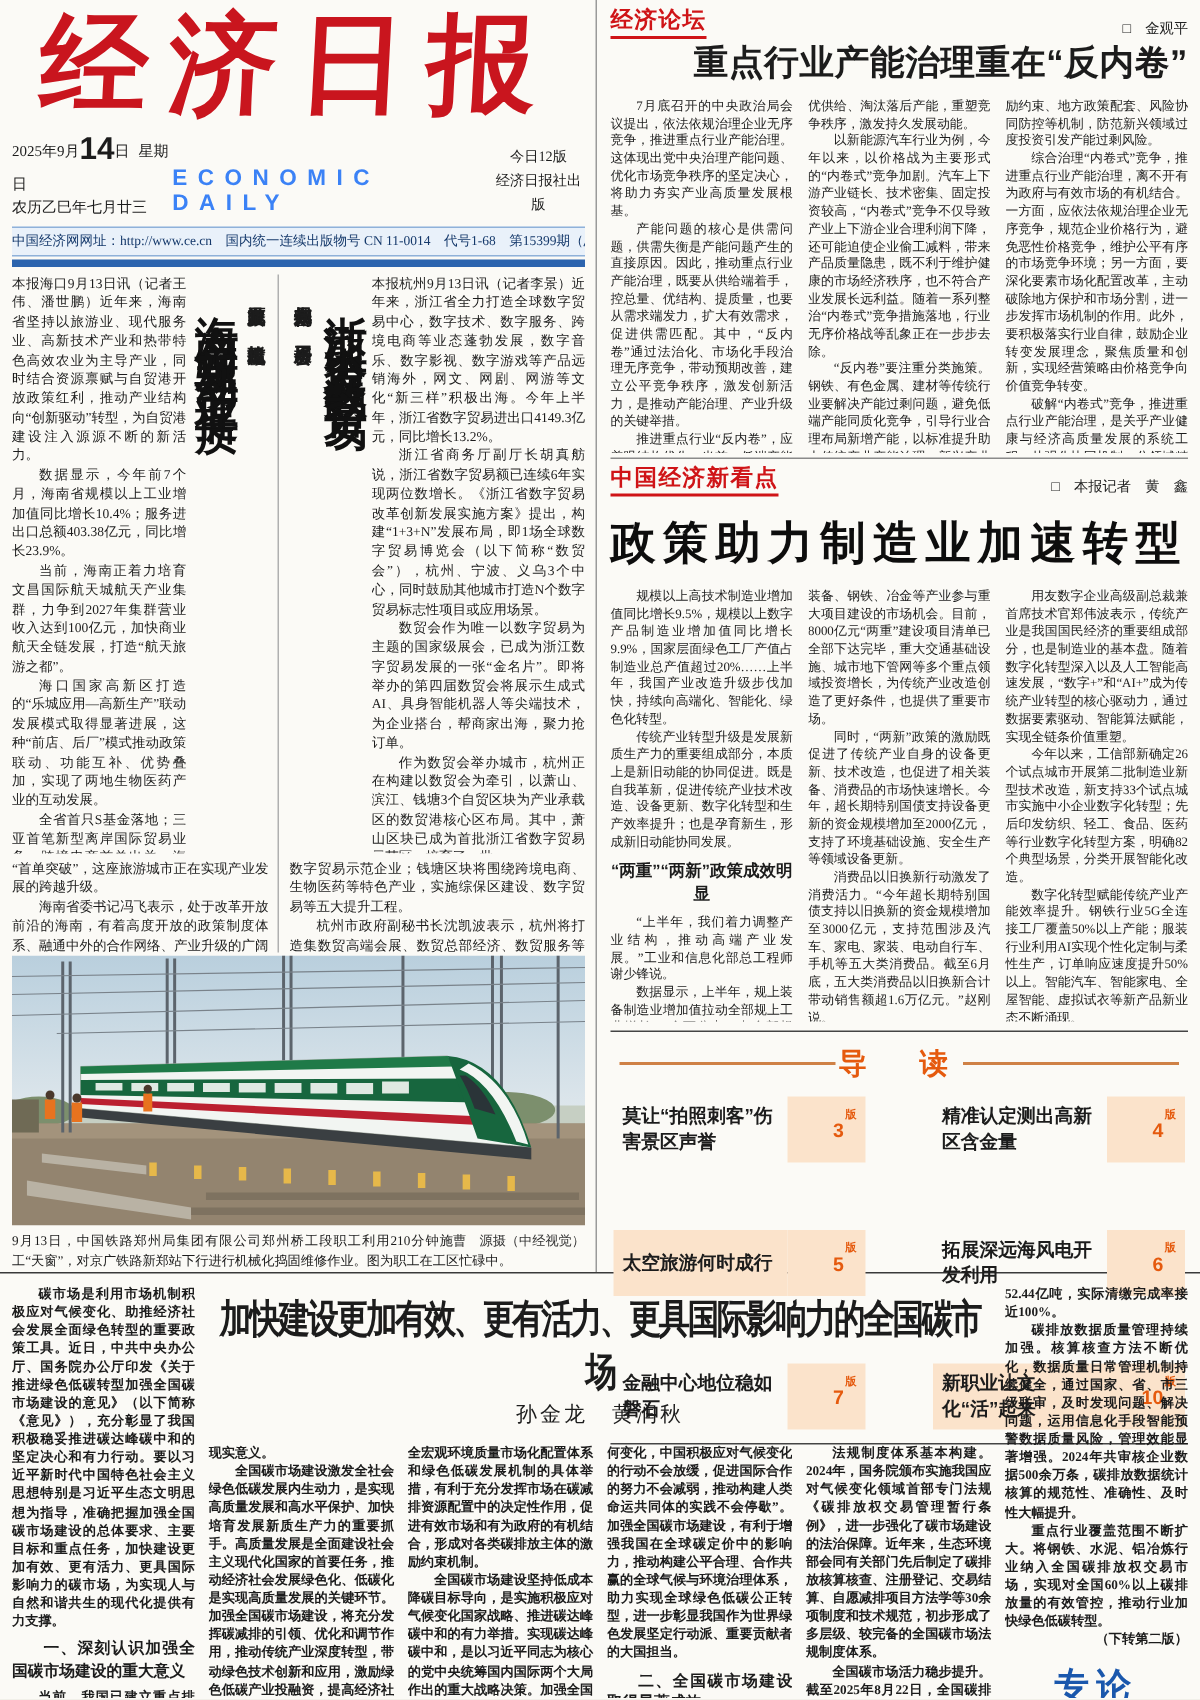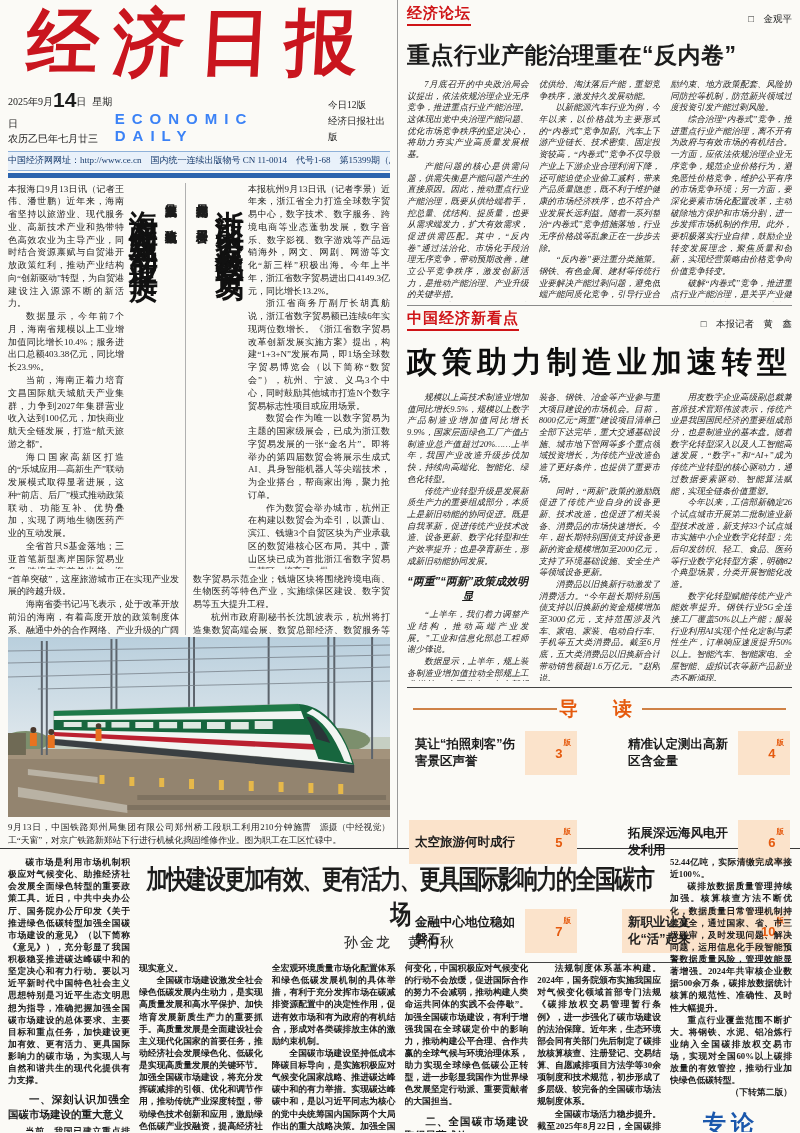--- a/index.html
+++ b/index.html
@@ -11,21 +11,21 @@
 
   
   .masthead{position:relative;}
   .paper-title{text-align:center;color:#c9151e;font-weight:bold;font-size:72px;line-height:1.0;
                letter-spacing:14px;font-family:"DejaVu Serif",serif;transform:skewX(-3deg);margin:2px 0 0;}
   .mast-row{display:flex;justify-content:space-between;align-items:flex-end;margin-top:6px;font-size:10px;}
   .date-block{line-height:1.5;}
   .date-day{font-size:21px;font-weight:bold;font-family:"Liberation Sans",sans-serif;vertical-align:-2px;}
   .weekday{margin-left:6px;}
   .english-title{letter-spacing:7px;font-size:15px;font-weight:bold;color:#3b82f6;font-family:"Liberation Sans",sans-serif;padding-bottom:2px;}
-  .edition-block{text-align:left;line-height:1.7;font-size:9.5px;}
+  .edition-block{text-align:center;line-height:1.7;font-size:9.5px;}
   .info-bar{margin-top:5px;background:#e9f1fa;border-top:1px solid #8fb1d9;border-bottom:1px solid #8fb1d9;
             color:#15396b;font-size:9px;text-align:center;padding:2.5px 0;white-space:nowrap;overflow:hidden;}
   .blue-rule{height:5px;background:#2c64ae;margin-top:2px;}
 
   
   .vert-zone{display:flex;height:452px;margin-top:5px;}
   .va{display:flex;flex-direction:column;box-sizing:border-box;}
   .va-hainan{width:178px;padding-right:6px;border-right:1px solid #b0b0b0;}
   .va-zhejiang{flex:1;padding-left:7px;}
   .va-main{display:flex;height:386px;overflow:hidden;}
@@ -45,24 +45,24 @@
   .photo-wrap svg{display:block;width:100%;height:100%;}
   .caption{font-size:8.8px;line-height:1.5;margin-top:4px;text-align:justify;overflow:hidden;flex:1;}
   .credit{float:right;color:#333;}
 
   
   .sec-head{display:flex;justify-content:space-between;align-items:flex-end;height:22px;}
   .sec-label{color:#cf1417;font-weight:900;font-size:15px;font-family:"Liberation Sans",sans-serif;
              border-bottom:2px solid #cf1417;padding-bottom:1px;letter-spacing:1px;text-align:center;}
   .byline{font-size:9.5px;color:#222;}
   .forum{height:298px;display:flex;flex-direction:column;}
-  .forum-headline{font-family:"Liberation Sans",sans-serif;font-weight:900;font-size:23px;text-align:left;
-                  margin:14px 0 8px;letter-spacing:0.5px;}
+  .forum-headline{font-family:"Liberation Sans",sans-serif;font-weight:900;font-size:23px;text-align:right;
+                  margin:0 0 8px;letter-spacing:0.5px;}
   .cols3{display:flex;gap:10px;flex:1;overflow:hidden;}
-  .cols3 .col{flex:1;font-size:8.6px;line-height:1.36;text-align:justify;overflow:hidden;font-style:italic;}
+  .cols3 .col{flex:1;font-size:8.6px;line-height:1.36;text-align:justify;overflow:hidden;}
   .cols3 .col p{margin:0;text-indent:2em;}
   .cols3 .col p.noindent{text-indent:0;}
   .subhead{font-weight:bold;font-family:"Liberation Sans",sans-serif;font-size:11px;text-align:center;
            text-indent:0 !important;margin:7px 0 5px !important;}
   .hr{border:none;border-top:1px solid #8a8a8a;margin:3px 0;}
   .kandian{height:372px;display:flex;flex-direction:column;}
   .kandian-headline{font-family:"Liberation Serif",serif;font-weight:900;font-size:30px;letter-spacing:5px;
                     text-align:center;margin:11px 0 9px;color:#0d0d0d;}
 
   

